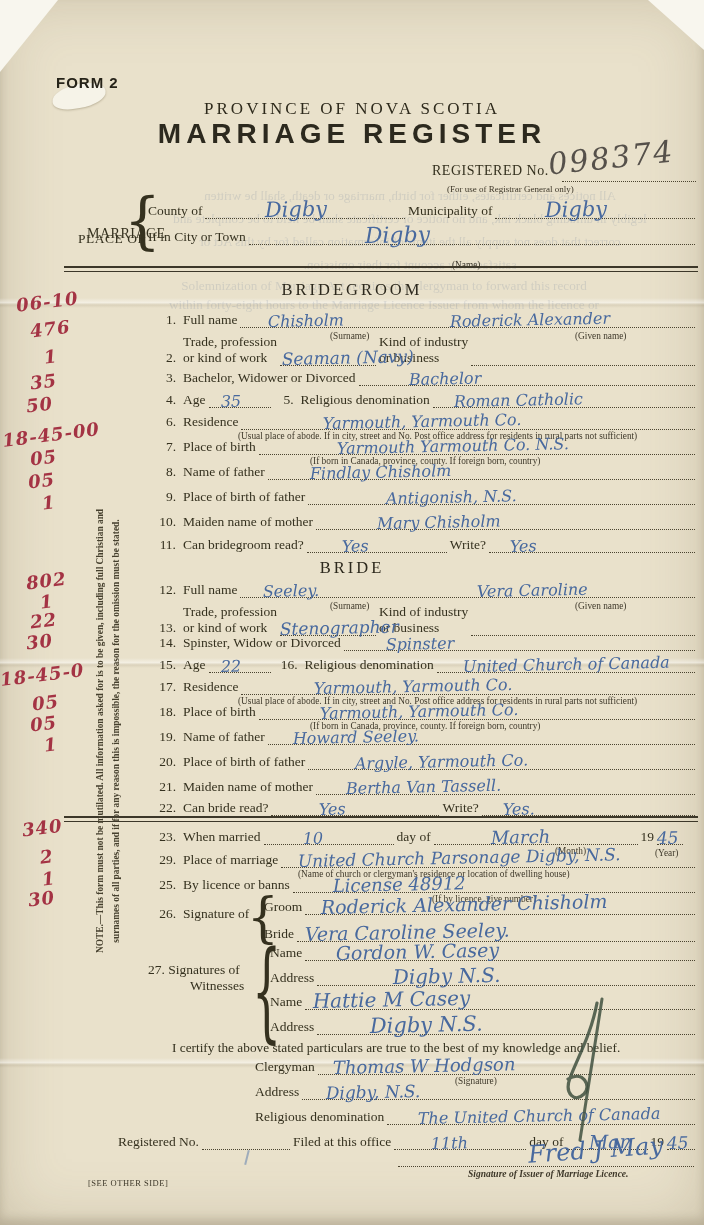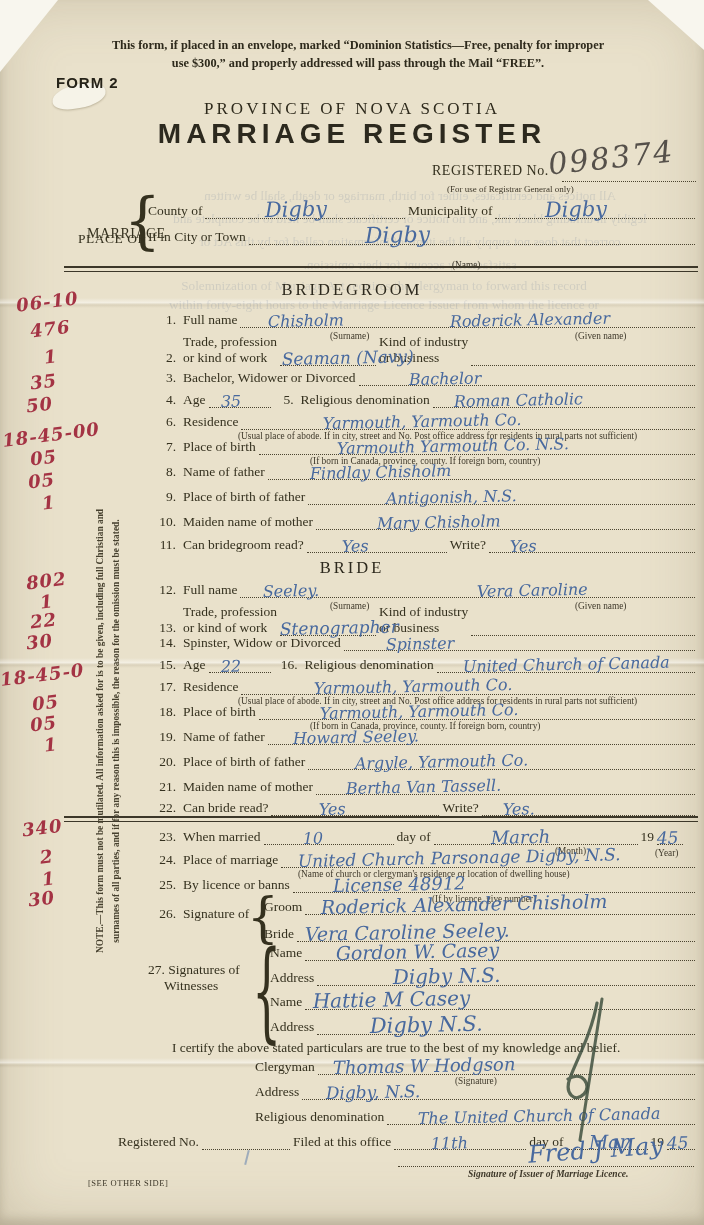--- a/index.html
+++ b/index.html
@@ -75,21 +75,20 @@
     <div>All notices and certificates, either for birth, marriage or death, shall be written</div>
       <div>legibly in unfading black ink, and no notice or certificate shall be held to be complete and</div>
       <div>correct that does not supply all the items of information called for by this Act or</div>
       <div>satisfactorily account for their omission.</div>
   </div>
   <div class="ghost" style="top:276px;left:96px;width:576px;line-height:19px;">
     <div>Solemnization of Marriage Act requires the clergyman to forward this record</div>
       <div>within forty-eight hours to the Marriage Licence Issuer from whom the licence or</div>
   </div>
 
-  <div class="notice">This form, if placed in an envelope, marked “Dominion Statistics—Free, penalty for improper use $300,” and properly addressed will pass through the Mail “FREE”.</div>
   <div class="form-no">FORM 2</div>
   <div class="province">PROVINCE OF NOVA SCOTIA</div>
   <div class="title">MARRIAGE REGISTER</div>
   <div class="reg-label">REGISTERED No.</div>
   <div class="reg-line"></div>
   <div class="pencil">098374</div>
   <div class="reg-sub">(For use of Registrar General only)</div>
 
   <div style="position:absolute;top:203px;left:78px;font-size:13.5px;letter-spacing:.5px;margin-top:28px;">PLACE OF</div>
   <div style="position:absolute;top:226px;left:87px;font-size:14px;letter-spacing:.5px;">MARRIAGE</div>
@@ -336,21 +335,21 @@
     </span>
     <span class="lb">19</span>
     <span class="fw" style="width:26px;">
       <span class="hw" style="left:0;font-size:17px;">45</span>
     </span>
   </div>
   <div class="sub" style="top:846px;left:555px;">(Month)</div>
   <div class="sub" style="top:848px;left:655px;">(Year)</div>
 
   <div class="row" style="top:851px;left:150px;right:6px;">
-    <span class="no">24.</span>
+    <span class="no">29.</span>
     <span class="lb">Place of marriage</span>
     <span class="fl">
       <span class="hw" style="left:4%;font-size:17px;">United Church Parsonage Digby, N.S.</span>
     </span>
   </div>
   <div class="sub" style="top:869px;left:298px;">(Name of church or clergyman's residence or location of dwelling house)</div>
 
   <div class="row" style="top:876px;left:150px;right:6px;">
     <span class="no">25.</span>
     <span class="lb">By licence or banns</span>
@@ -373,21 +372,21 @@
   </div>
   <div class="row" style="top:925px;left:264px;right:6px;">
     <span class="lb">Bride</span>
     <span class="fl">
       <span class="hw" style="left:2%;font-size:19px;">Vera Caroline Seeley.</span>
     </span>
   </div>
 
   <div style="position:absolute;top:962px;left:148px;font-size:13.5px;">
     <div><span>27.</span> <span>Signatures of</span></div>
-    <div style="margin-left:16px;">Witnesses</div>
+    <div style="margin-left:42px;">Witnesses</div>
   </div>
   <div class="brace" style="left:252px;top:936px;font-size:46px;transform:scaleY(2.35);transform-origin:top;">{</div>
   <div class="row" style="top:944px;left:270px;right:6px;">
     <span class="lb">Name</span>
     <span class="fl">
       <span class="hw" style="left:8%;font-size:19px;">Gordon W. Casey</span>
     </span>
   </div>
   <div class="row" style="top:969px;left:270px;right:6px;">
     <span class="lb">Address</span>

